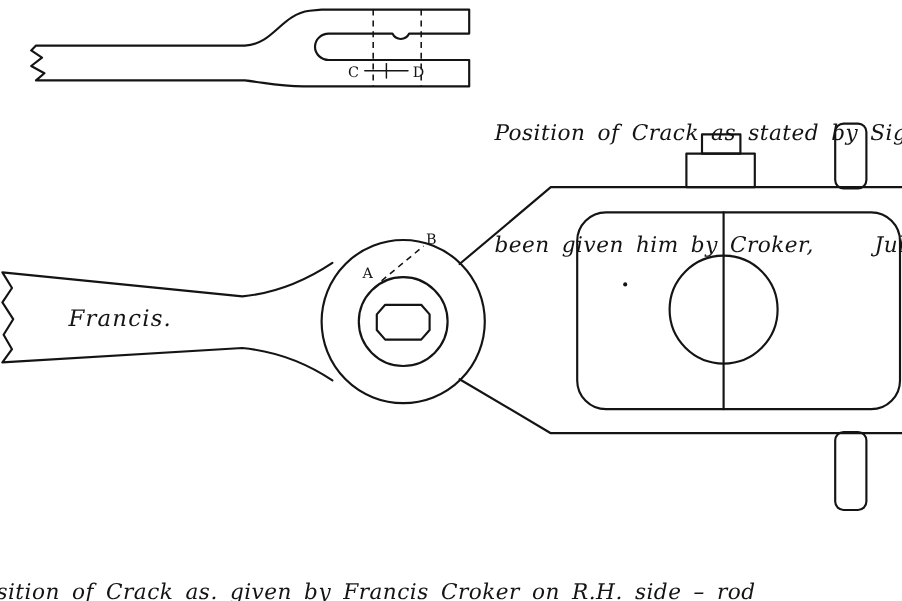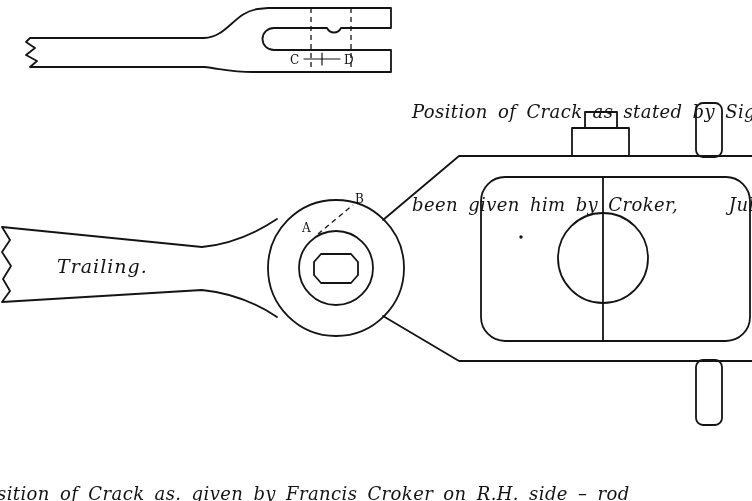--- a/index.html
+++ b/index.html
@@ -65,20 +65,20 @@
       <rect class="outline" x="696" y="103" width="26" height="54" rx="7"></rect>
       <rect class="outline" x="696" y="360" width="26" height="65" rx="7"></rect>
     </g>
   </svg>
 
   <div class="caption top-caption">
     <div>Position of Crack as stated by Sig</div>
     <div>been given him by Croker,     July 2</div>
   </div>
 
-  <span class="label-trailing">Trailing.</span>
+  <span class="label-trailing">Francis.</span>
 
   <div class="caption bottom-caption">
     <div>sition of Crack as. given by Francis Croker on R.H. side – rod</div>
     
   </div>
 
 </div>
 
 </body></html>

